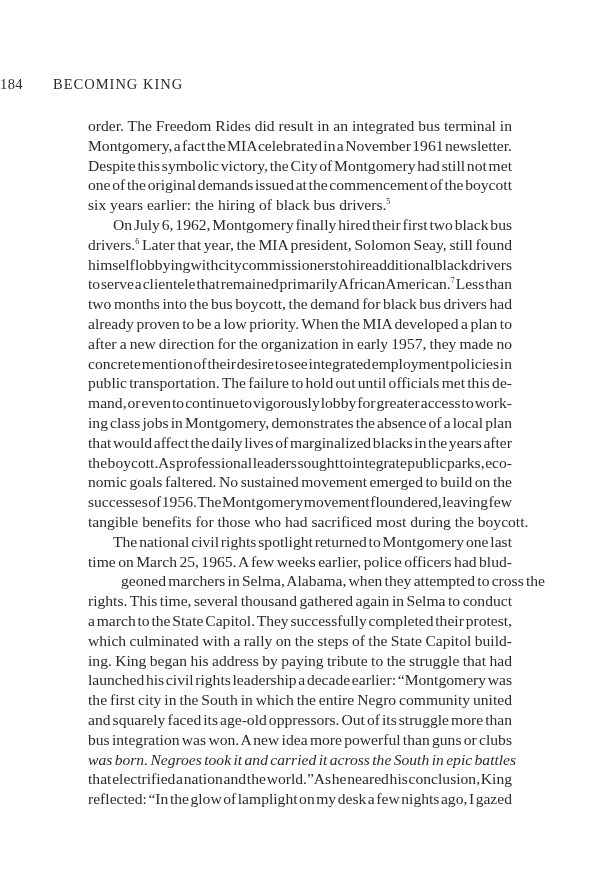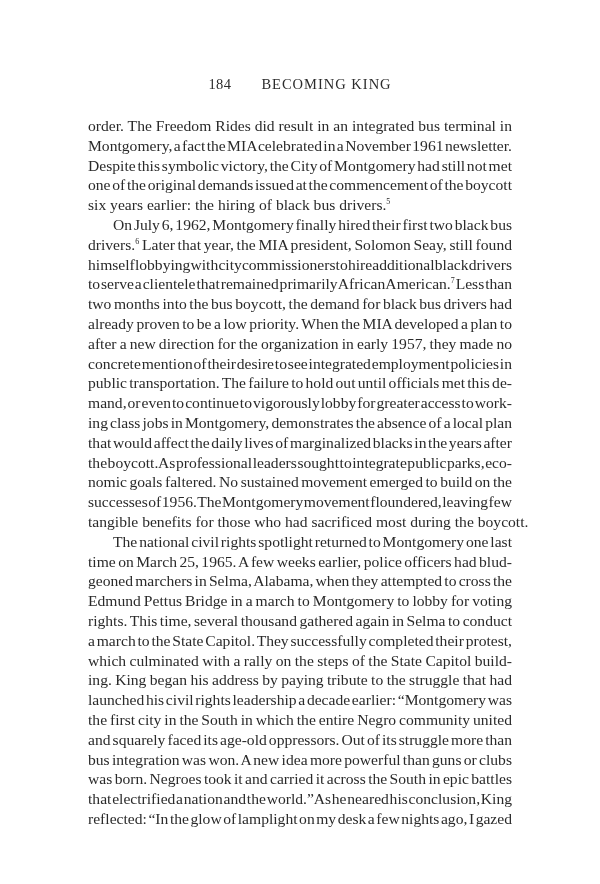--- a/index.html
+++ b/index.html
@@ -1,21 +1,21 @@
 <!DOCTYPE html>
 <html><head>
 <meta charset="utf-8">
 <style>
   html, body { margin: 0; padding: 0; }
   body {
     width: 600px; height: 884px; background: #ffffff; position: relative; overflow: hidden;
     font-family: "Liberation Serif", "DejaVu Serif", serif; color: #2a2a2a;
   }
   .running-head {
-    position: absolute; top: 76px; left: 0; width: 600px; text-align: center;
+    position: absolute; top: 76px; left: 0; width: 600px; 
     font-size: 14.5px; letter-spacing: 0.4px; color: #2b2b2b;
   }
   .running-head .folio { display: inline-block; margin-right: 26px; }
   .running-head .title { display: inline-block; letter-spacing: 1px; }
   .body-text {
     position: absolute; top: 116px; left: 88px; width: 424px;
     font-size: 15.6px; line-height: 19.8px;
   }
   .line {
     display: block; white-space: nowrap; text-align: justify; text-align-last: justify;
@@ -55,27 +55,26 @@
       <span class="line"><span style="white-space: nowrap; word-spacing: -1.75426px;"><span>ing class jobs in Montgomery, demonstrates the absence of a local plan</span></span></span>
       <span class="line"><span style="white-space: nowrap; word-spacing: -2.21875px;"><span>that would affect the daily lives of marginalized blacks in the years after</span></span></span>
       <span class="line"><span style="white-space: nowrap; word-spacing: -3.33125px;"><span>the boycott. As professional leaders sought to integrate public parks, eco-</span></span></span>
       <span class="line"><span style="white-space: nowrap; word-spacing: -1.35312px;"><span>nomic goals faltered. No sustained movement emerged to build on the</span></span></span>
       <span class="line"><span style="white-space: nowrap; word-spacing: -3.36914px;"><span>successes of 1956. The Montgomery movement floundered, leaving few</span></span></span>
       <span class="line last"><span>tangible benefits for those who had sacrificed most during the boycott.</span></span>
     </div>
     <div>
       <span class="line indent"><span style="white-space: nowrap; word-spacing: -2.00694px;"><span>The national civil rights spotlight returned to Montgomery one last</span></span></span>
       <span class="line"><span style="white-space: nowrap; word-spacing: -1.4349px;"><span>time on March 25, 1965. A few weeks earlier, police officers had blud-</span></span></span>
-      <span class="line"><span style="white-space: nowrap; word-spacing: -1.68281px;"><span>geoned marchers in Selma, Alabama, when they attempted to cross the</span></span></span>
-      <span class="line"><span style="white-space: nowrap; word-spacing: -0.867898px;"><span>Edmund Pettus Bridge in a march to Montgomery to lobby for voting</span></span></span>
+      <span class="line"><span style="white-space: nowrap; word-spacing: -1.68281px; margin-left: 33px;"><span>geoned marchers in Selma, Alabama, when they attempted to cross the</span></span></span>
       <span class="line"><span style="white-space: nowrap; word-spacing: -1.39688px;"><span>rights. This time, several thousand gathered again in Selma to conduct</span></span></span>
       <span class="line"><span style="white-space: nowrap; word-spacing: -2.08906px;"><span>a march to the State Capitol. They successfully completed their protest,</span></span></span>
       <span class="line"><span style="white-space: nowrap; word-spacing: -0.467448px;"><span>which culminated with a rally on the steps of the State Capitol build-</span></span></span>
       <span class="line"><span style="white-space: nowrap; word-spacing: -0.503906px;"><span>ing. King began his address by paying tribute to the struggle that had</span></span></span>
       <span class="line"><span style="white-space: nowrap; word-spacing: -2.20312px;"><span>launched his civil rights leadership a decade earlier: “Montgomery was</span></span></span>
       <span class="line"><span style="white-space: nowrap; word-spacing: -0.973958px;"><span>the first city in the South in which the entire Negro community united</span></span></span>
       <span class="line"><span style="white-space: nowrap; word-spacing: -1.84659px;"><span>and squarely faced its age-old oppressors. Out of its struggle more than</span></span></span>
       <span class="line"><span style="white-space: nowrap; word-spacing: -1.58724px;"><span>bus integration was won. A new idea more powerful than guns or clubs</span></span></span>
-      <span class="line"><span style="white-space: nowrap; word-spacing: -1.49639px;"><span>was born. Negroes took it and carried it across the South in epic battles</span></span></span>
+      <span class="line"><span style="white-space: nowrap; word-spacing: -1.49639px; font-style: italic;"><span>was born. Negroes took it and carried it across the South in epic battles</span></span></span>
       <span class="line"><span style="white-space: nowrap; word-spacing: -3.13411px;"><span>that electrified a nation and the world.” As he neared his conclusion, King</span></span></span>
       <span class="line"><span style="white-space: nowrap; word-spacing: -2.34598px;"><span>reflected: “In the glow of lamplight on my desk a few nights ago, I gazed</span></span></span>
     </div>
   </div>
 
 </body></html>

